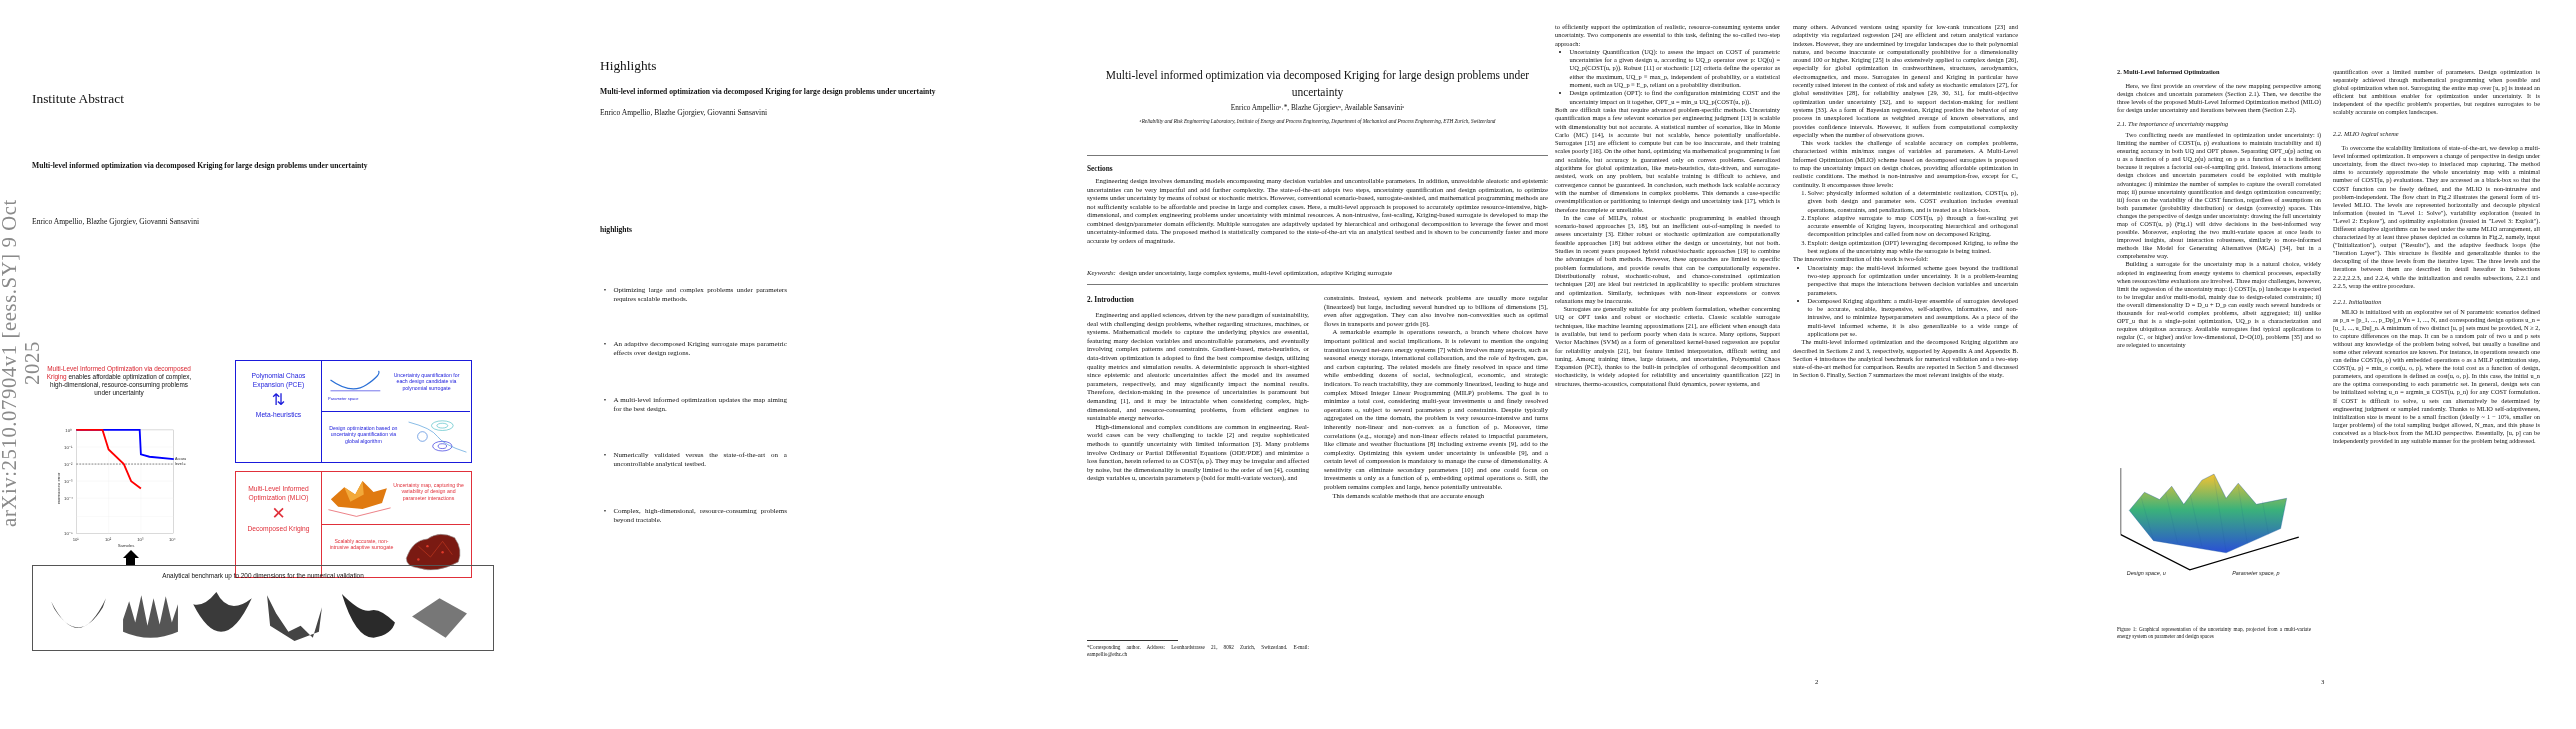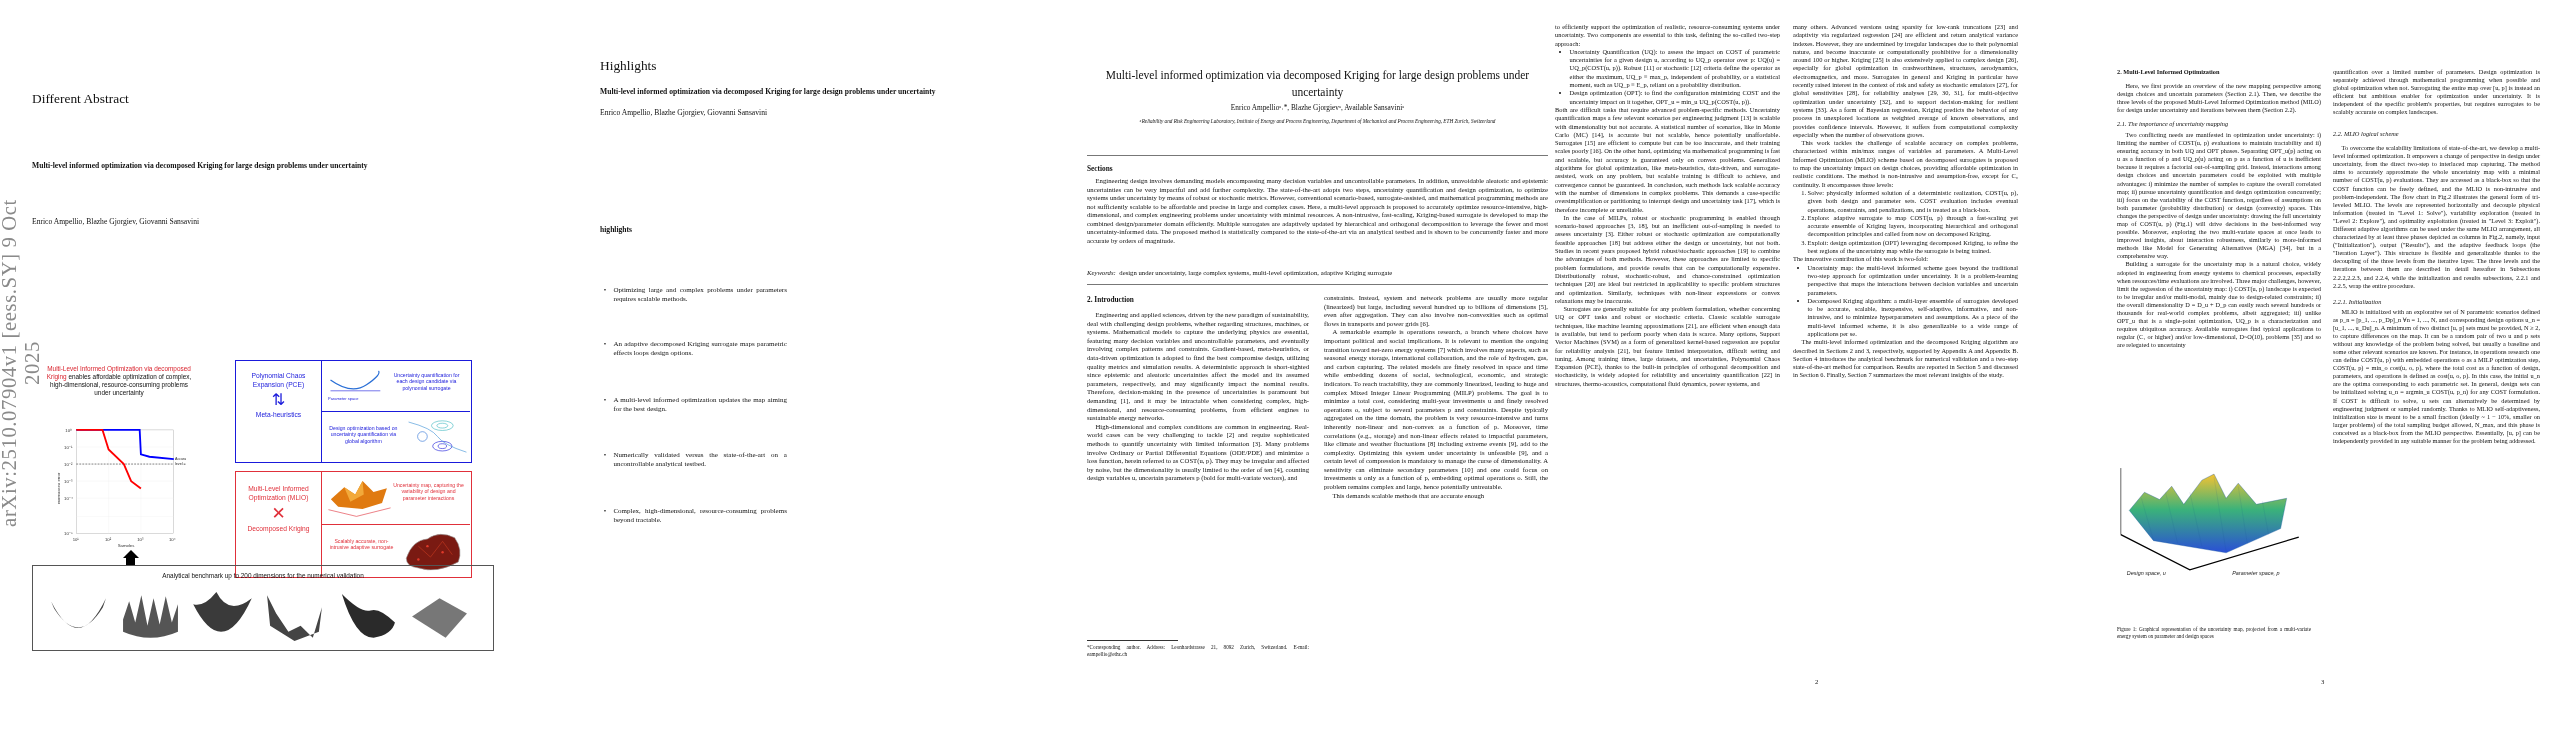--- a/index.html
+++ b/index.html
@@ -74,21 +74,21 @@
   #p3{left:2066px;width:510px;}
   .sub-h{font-style:italic;}
   .fig3{position:absolute;left:51px;top:462px;width:188px;height:115px;}
   .fig3-cap{position:absolute;left:51px;top:626px;width:194px;font-size:5.2px;line-height:6.7px;}
 </style>
 </head>
 <body>
 
 <div class="page" id="ga">
   <div class="arxiv">arXiv:2510.07904v1  [eess.SY]  9 Oct 2025</div>
-  <div class="h1">Different Abstract</div>
+  <div class="h1">Institute Abstract</div>
   <div class="title">Multi-level informed optimization via decomposed Kriging for large design problems under uncertainty</div>
   <div class="authors">Enrico Ampellio, Blazhe Gjorgiev, Giovanni Sansavini</div>
 
   <div class="ga-tag sans">
     <span class="red">Multi-Level Informed Optimization via decomposed Kriging</span><span> enables affordable optimization of complex, high-dimensional, resource-consuming problems under uncertainty</span>
   </div>
 
   <svg class="chart" viewBox="0 0 210 200">
     <rect x="30" y="8" width="160" height="170" fill="#fff" stroke="#999" stroke-width="0.6"></rect>
     <g stroke="#ececec" stroke-width="0.5">
@@ -208,21 +208,21 @@
   <div class="title">Multi-level informed optimization via decomposed Kriging for large design problems under uncertainty</div>
   <div class="authors">Enrico Ampellio, Blazhe Gjorgiev, Giovanni Sansavini</div>
   <div class="sub">highlights</div>
 
   <div class="hl-item just" style="top:286px">
       <span class="b">•</span>
       <p>Optimizing large and complex problems under parameters requires scalable methods.</p>
     </div>
   <div class="hl-item just" style="top:340px">
       <span class="b">•</span>
-      <p>An adaptive decomposed Kriging surrogate maps parametric effects loops design options.</p>
+      <p>An adaptive decomposed Kriging surrogate maps parametric effects over design regions.</p>
     </div>
   <div class="hl-item just" style="top:396px">
       <span class="b">•</span>
       <p>A multi-level informed optimization updates the map aiming for the best design.</p>
     </div>
   <div class="hl-item just" style="top:451px">
       <span class="b">•</span>
       <p>Numerically validated versus the state-of-the-art on a uncontrollable analytical testbed.</p>
     </div>
   <div class="hl-item just" style="top:507px">

